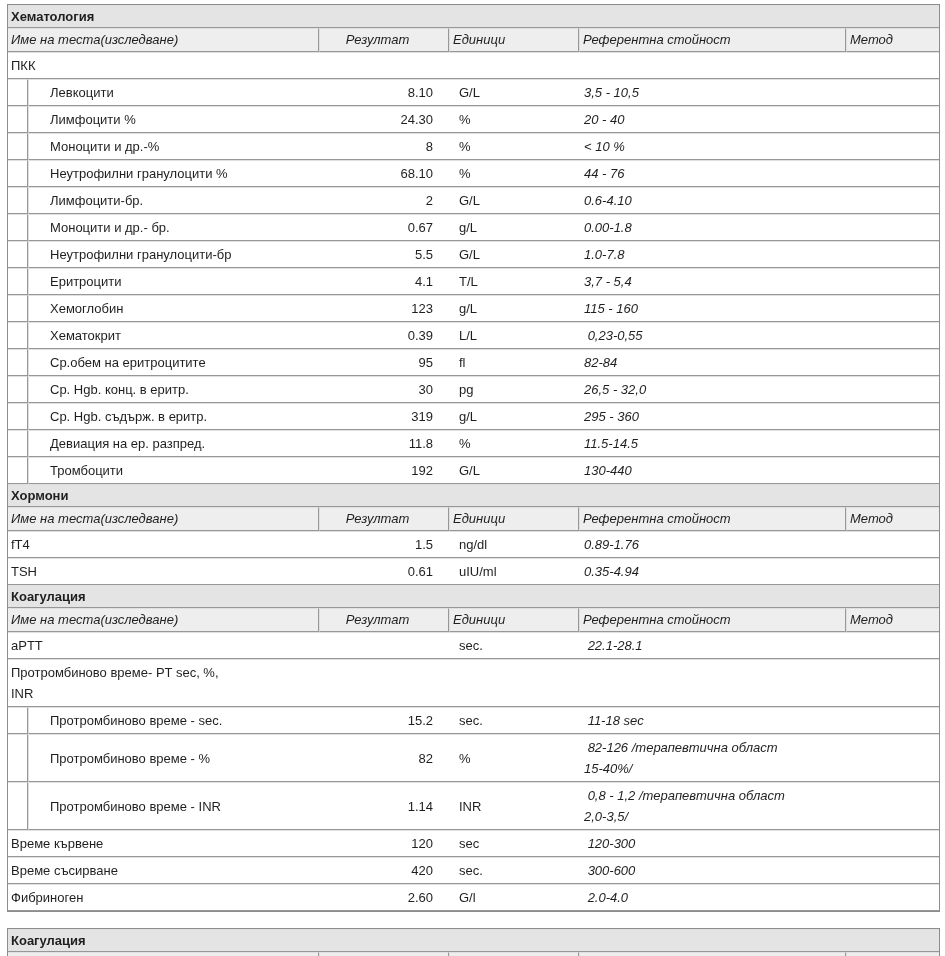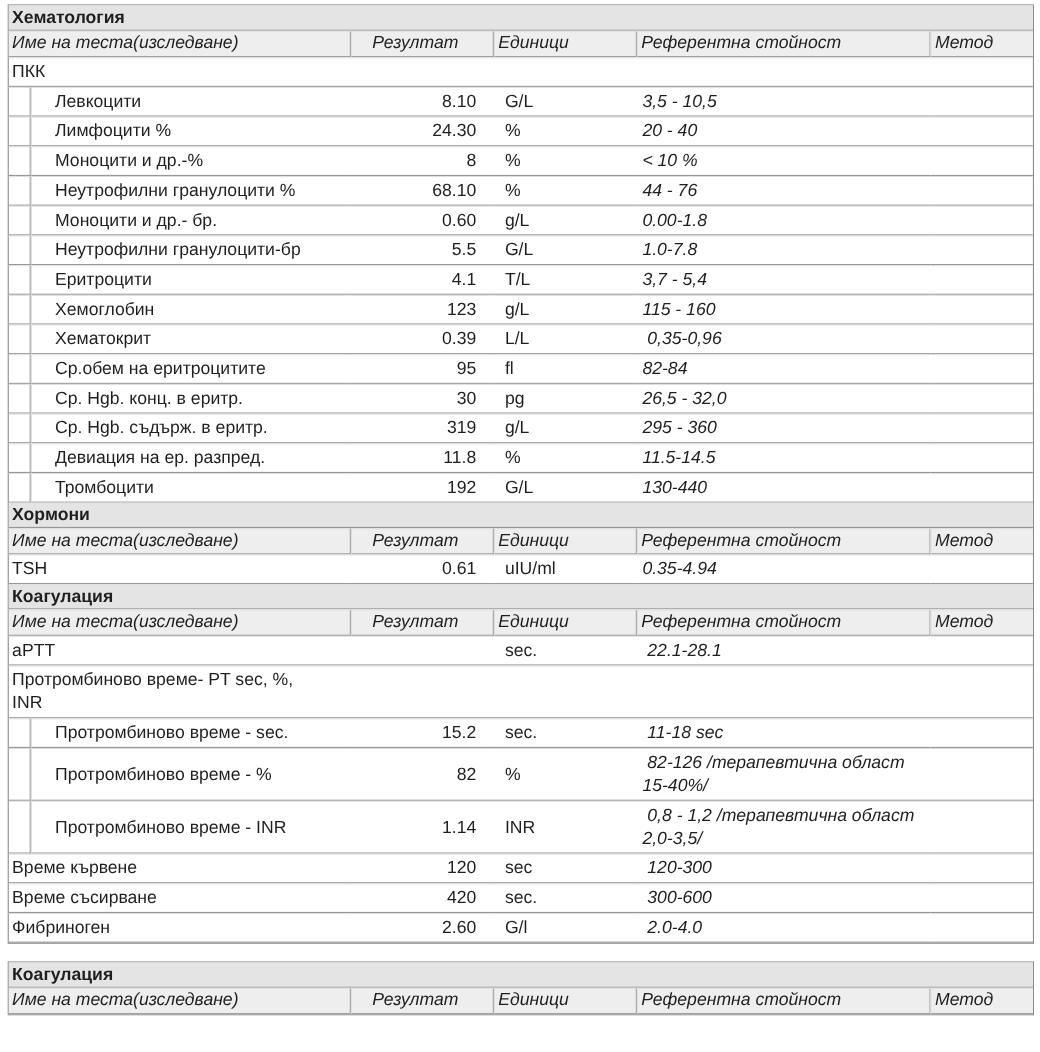--- a/index.html
+++ b/index.html
@@ -10,21 +10,21 @@
     color: #1f1f1f;
   }
   body { padding: 4px 7px 10px 7px; width: 945px; }
 
   table.lab {
     border-collapse: separate;
     border-spacing: 0;
     table-layout: fixed;
     width: 931px;
     border: 1px solid #8d8d8d;
-    font-size: 16px;
+    font-size: 13px;
   }
   table.lab + table.lab { margin-top: 16px; }
 
   td, th {
     font-weight: normal;
     padding: 2px;
     line-height: 21px;
     vertical-align: middle;
     border-top: 1px solid #e0e0e0;
     border-bottom: 1px solid #979797;
@@ -118,22 +118,30 @@
       <tr>
         <td class="c-indent"></td>
         <td class="c-name-in">Неутрофилни гранулоцити %</td>
         <td class="c-result">68.10</td>
         <td class="c-units">%</td>
         <td class="c-ref">44 - 76</td>
         <td class="c-method"></td>
       </tr>
       <tr>
         <td class="c-indent"></td>
+        <td class="c-name-in">Лимфоцити-бр.</td>
+        <td class="c-result">2</td>
+        <td class="c-units">G/L</td>
+        <td class="c-ref">0.6-4.10</td>
+        <td class="c-method"></td>
+      </tr>
+      <tr>
+        <td class="c-indent"></td>
         <td class="c-name-in">Моноцити и др.- бр.</td>
-        <td class="c-result">0.60</td>
+        <td class="c-result">0.67</td>
         <td class="c-units">g/L</td>
         <td class="c-ref">0.00-1.8</td>
         <td class="c-method"></td>
       </tr>
       <tr>
         <td class="c-indent"></td>
         <td class="c-name-in">Неутрофилни гранулоцити-бр</td>
         <td class="c-result">5.5</td>
         <td class="c-units">G/L</td>
         <td class="c-ref">1.0-7.8</td>
@@ -153,21 +161,21 @@
         <td class="c-result">123</td>
         <td class="c-units">g/L</td>
         <td class="c-ref">115 - 160</td>
         <td class="c-method"></td>
       </tr>
       <tr>
         <td class="c-indent"></td>
         <td class="c-name-in">Хематокрит</td>
         <td class="c-result">0.39</td>
         <td class="c-units">L/L</td>
-        <td class="c-ref"> 0,35-0,96</td>
+        <td class="c-ref"> 0,23-0,55</td>
         <td class="c-method"></td>
       </tr>
       <tr>
         <td class="c-indent"></td>
         <td class="c-name-in">Ср.обем на еритроцитите</td>
         <td class="c-result">95</td>
         <td class="c-units">fl</td>
         <td class="c-ref">82-84</td>
         <td class="c-method"></td>
       </tr>
@@ -205,20 +213,27 @@
       </tr>
       <tr>
         <td class="sec-title" colspan="6">Хормони</td>
       </tr>
       <tr class="hdr">
         <th class="h-name" colspan="2">Име на теста(изследване)</th>
         <th class="h-result">Резултат</th>
         <th class="h-units">Единици</th>
         <th class="h-ref">Референтна стойност</th>
         <th class="h-method">Метод</th>
+      </tr>
+      <tr>
+        <td class="c-name" colspan="2">fT4</td>
+        <td class="c-result">1.5</td>
+        <td class="c-units">ng/dl</td>
+        <td class="c-ref">0.89-1.76</td>
+        <td class="c-method"></td>
       </tr>
       <tr>
         <td class="c-name" colspan="2">TSH</td>
         <td class="c-result">0.61</td>
         <td class="c-units">uIU/ml</td>
         <td class="c-ref">0.35-4.94</td>
         <td class="c-method"></td>
       </tr>
       <tr>
         <td class="sec-title" colspan="6">Коагулация</td>

